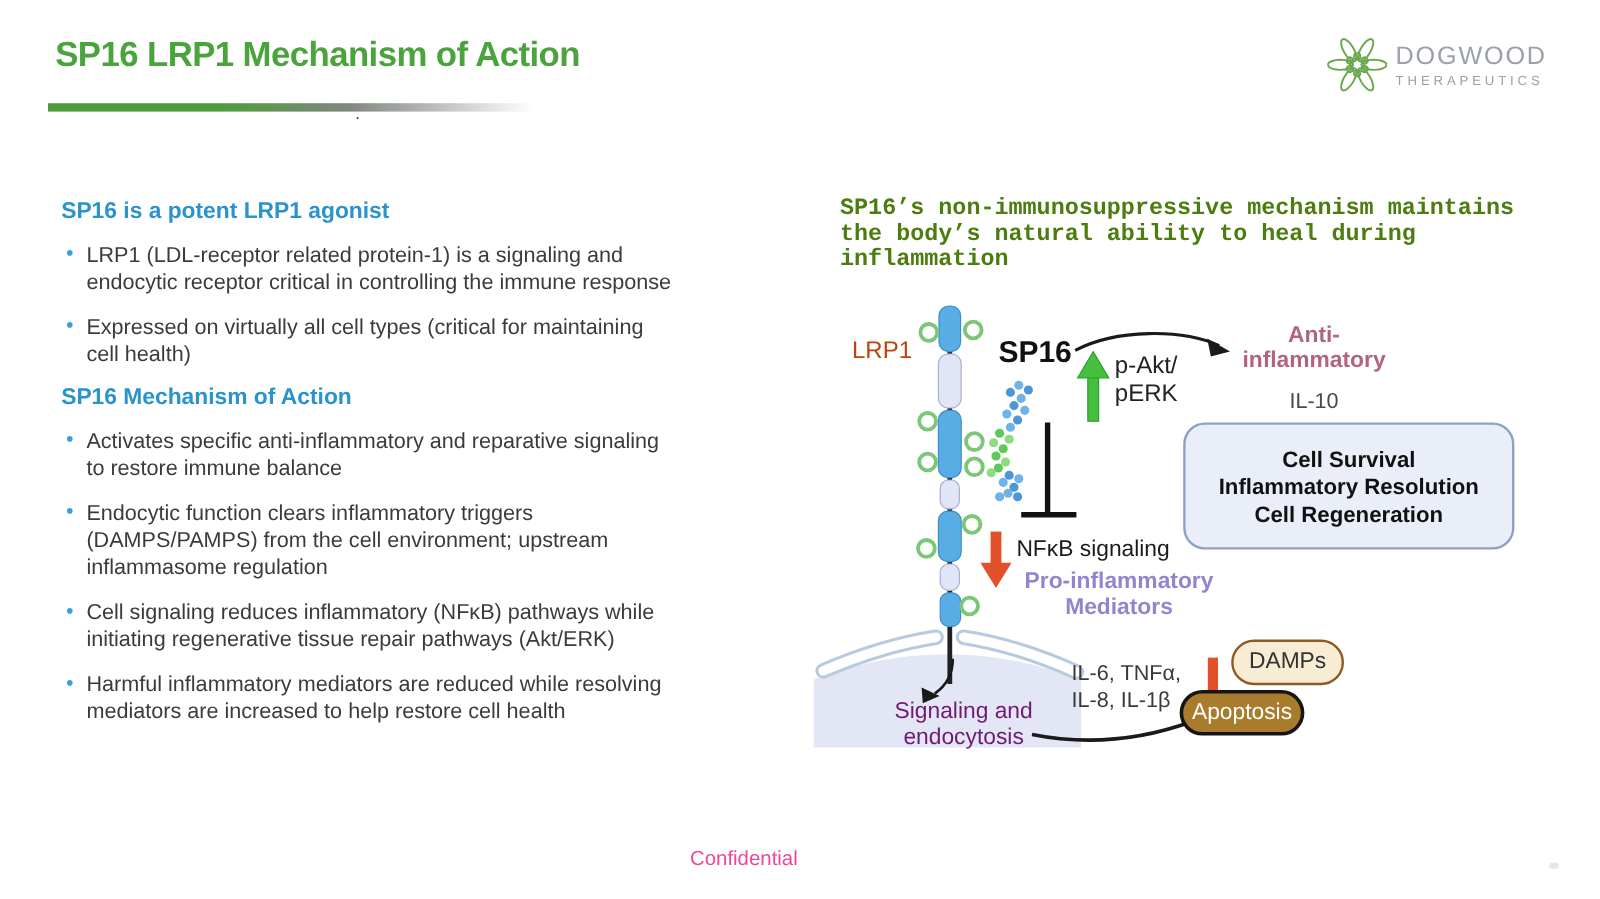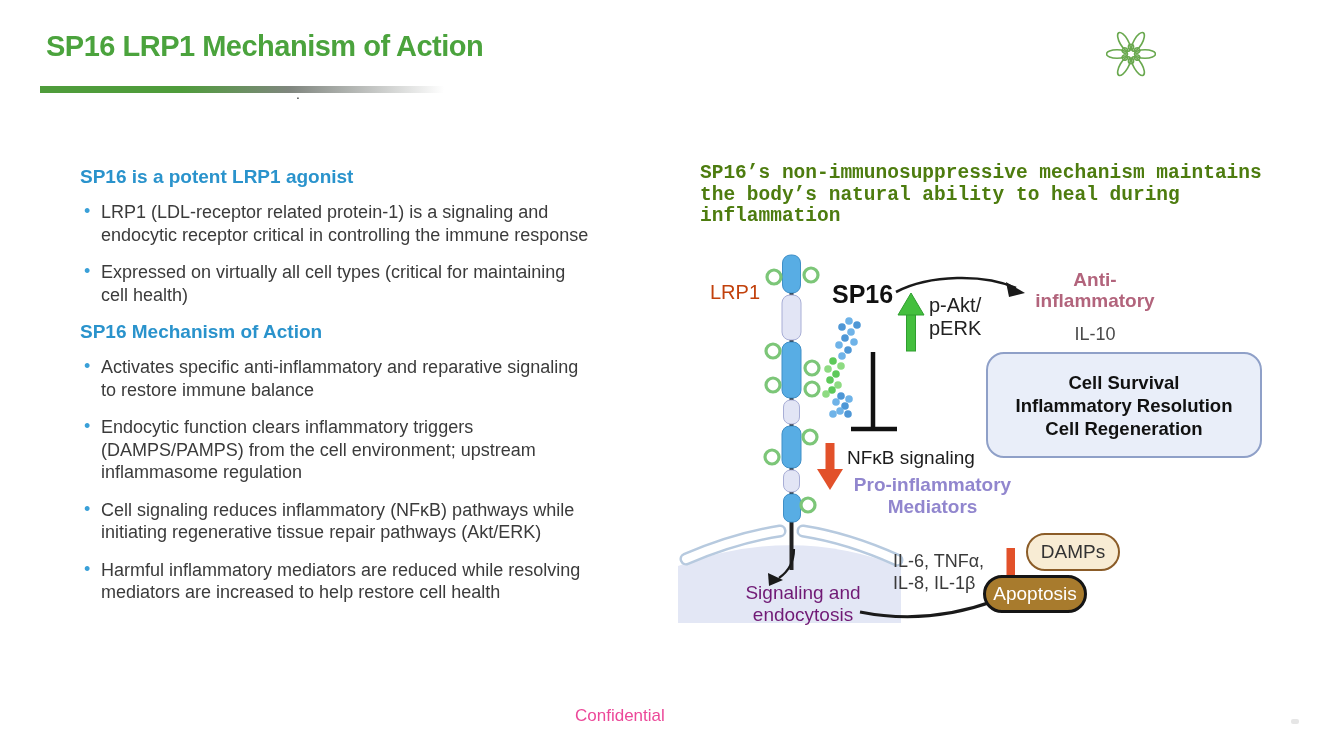--- a/index.html
+++ b/index.html
@@ -12,21 +12,21 @@
   .page-title { position:absolute; left:46px; top:30px; font-size:29px; font-weight:800;
                 color:#4ba33d; letter-spacing:-0.5px; }
   .title-bar { position:absolute; left:40px; top:86px; width:404px; height:7px;
                background:linear-gradient(90deg,#4f9c3b 0%,#4f9c3b 35%,#80867f 62%,#c2c4c2 82%,#ffffff 100%); }
   .stray-dot { position:absolute; left:296px; top:86px; font-size:14px; color:#333; }
   .logo { position:absolute; left:1106px; top:28px; display:flex; align-items:center; gap:7px; }
   .logo-name { font-size:21px; color:#9ba1a6; letter-spacing:1.5px; font-weight:500; }
   .logo-sub  { font-size:11px; color:#9ba1a6; letter-spacing:3.2px; margin-top:3px; }
 
   
-  .left-col { position:absolute; left:80px; top:166px; width:600px; }
+  .left-col { position:absolute; left:51px; top:166px; width:600px; }
   .blue-heading { font-size:19px; font-weight:700; color:#2a93cc; margin:0 0 13px 0; }
   .blue-heading.second { margin-top:10px; }
   .left-col ul { list-style:none; margin:0; padding:0; }
   .left-col li { position:relative; padding-left:21px; margin-bottom:15px; font-size:18px;
                  line-height:22.5px; color:#3b3b3b; white-space:pre-line; }
   .left-col li::before { content:"•"; position:absolute; left:4px; top:-1px; color:#3aa0d8; }
 
   
   .right-heading { position:absolute; left:700px; top:163px; width:590px; font-size:19.5px;
                    font-weight:700; color:#4d7c0f; line-height:21.5px; white-space:pre-line;font-family:Liberation Mono, monospace; }
@@ -80,20 +80,24 @@
         <ellipse transform="rotate(240)" cx="14" cy="0" rx="10.5" ry="4.2"></ellipse>
         <ellipse transform="rotate(300)" cx="14" cy="0" rx="10.5" ry="4.2"></ellipse>
         <circle transform="rotate(30)" cx="7" cy="0" r="2.6"></circle>
         <circle transform="rotate(90)" cx="7" cy="0" r="2.6"></circle>
         <circle transform="rotate(150)" cx="7" cy="0" r="2.6"></circle>
         <circle transform="rotate(210)" cx="7" cy="0" r="2.6"></circle>
         <circle transform="rotate(270)" cx="7" cy="0" r="2.6"></circle>
         <circle transform="rotate(330)" cx="7" cy="0" r="2.6"></circle>
       </g>
     </svg>
+    <div>
+      <div class="logo-name">DOGWOOD</div>
+      <div class="logo-sub">THERAPEUTICS</div>
+    </div>
   </div>
 
   <section class="left-col">
     <h2 class="blue-heading">SP16 is a potent LRP1 agonist</h2>
     <ul>
       <li>LRP1 (LDL-receptor related protein-1) is a signaling and
 endocytic receptor critical in controlling the immune response</li>
       <li>Expressed on virtually all cell types (critical for maintaining
 cell health)</li>
     </ul>

